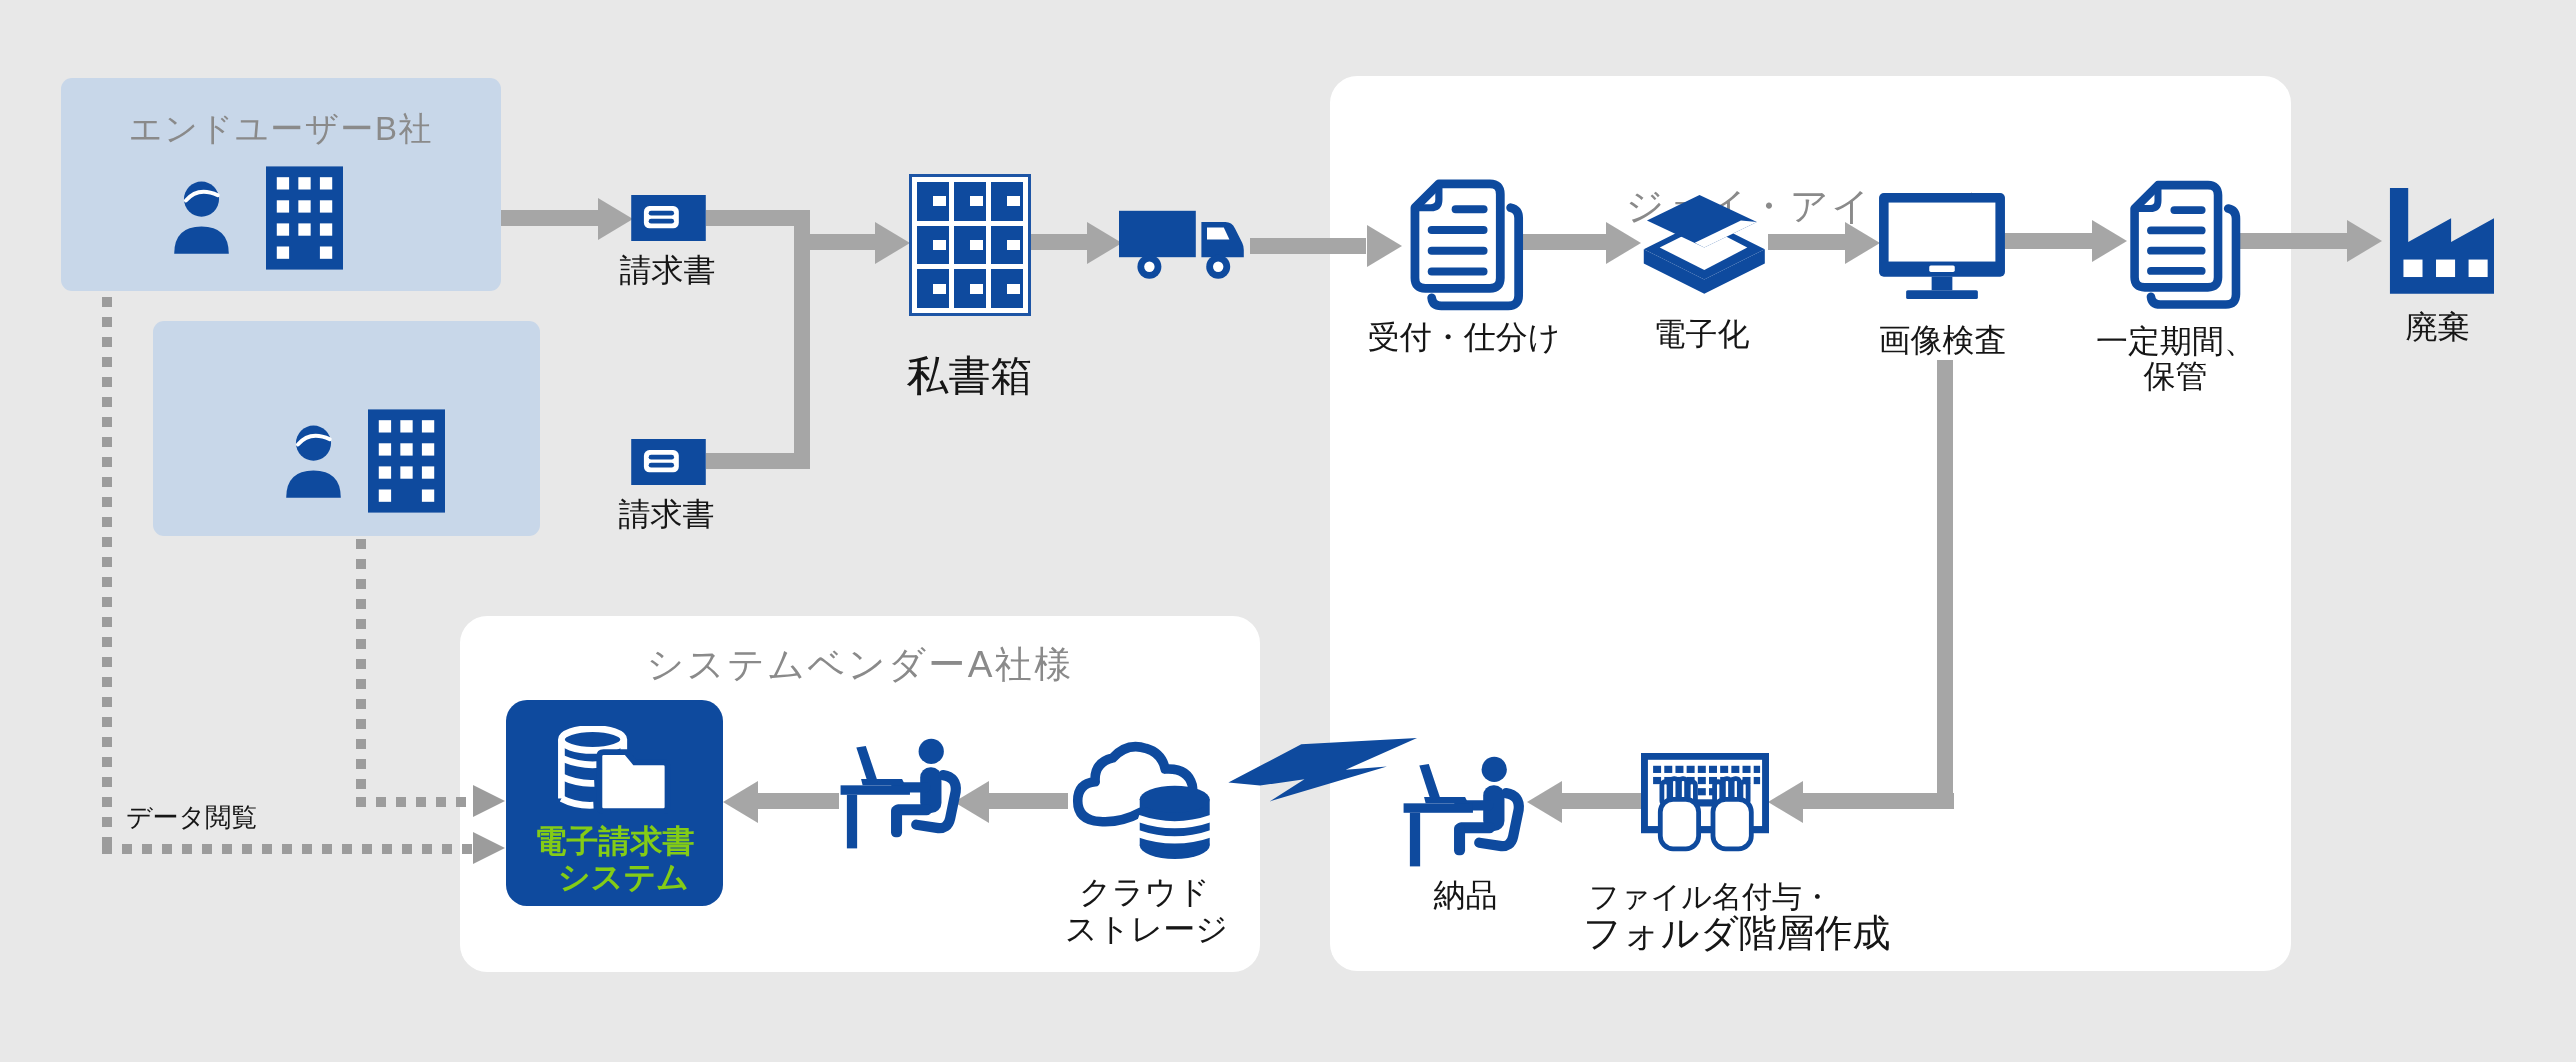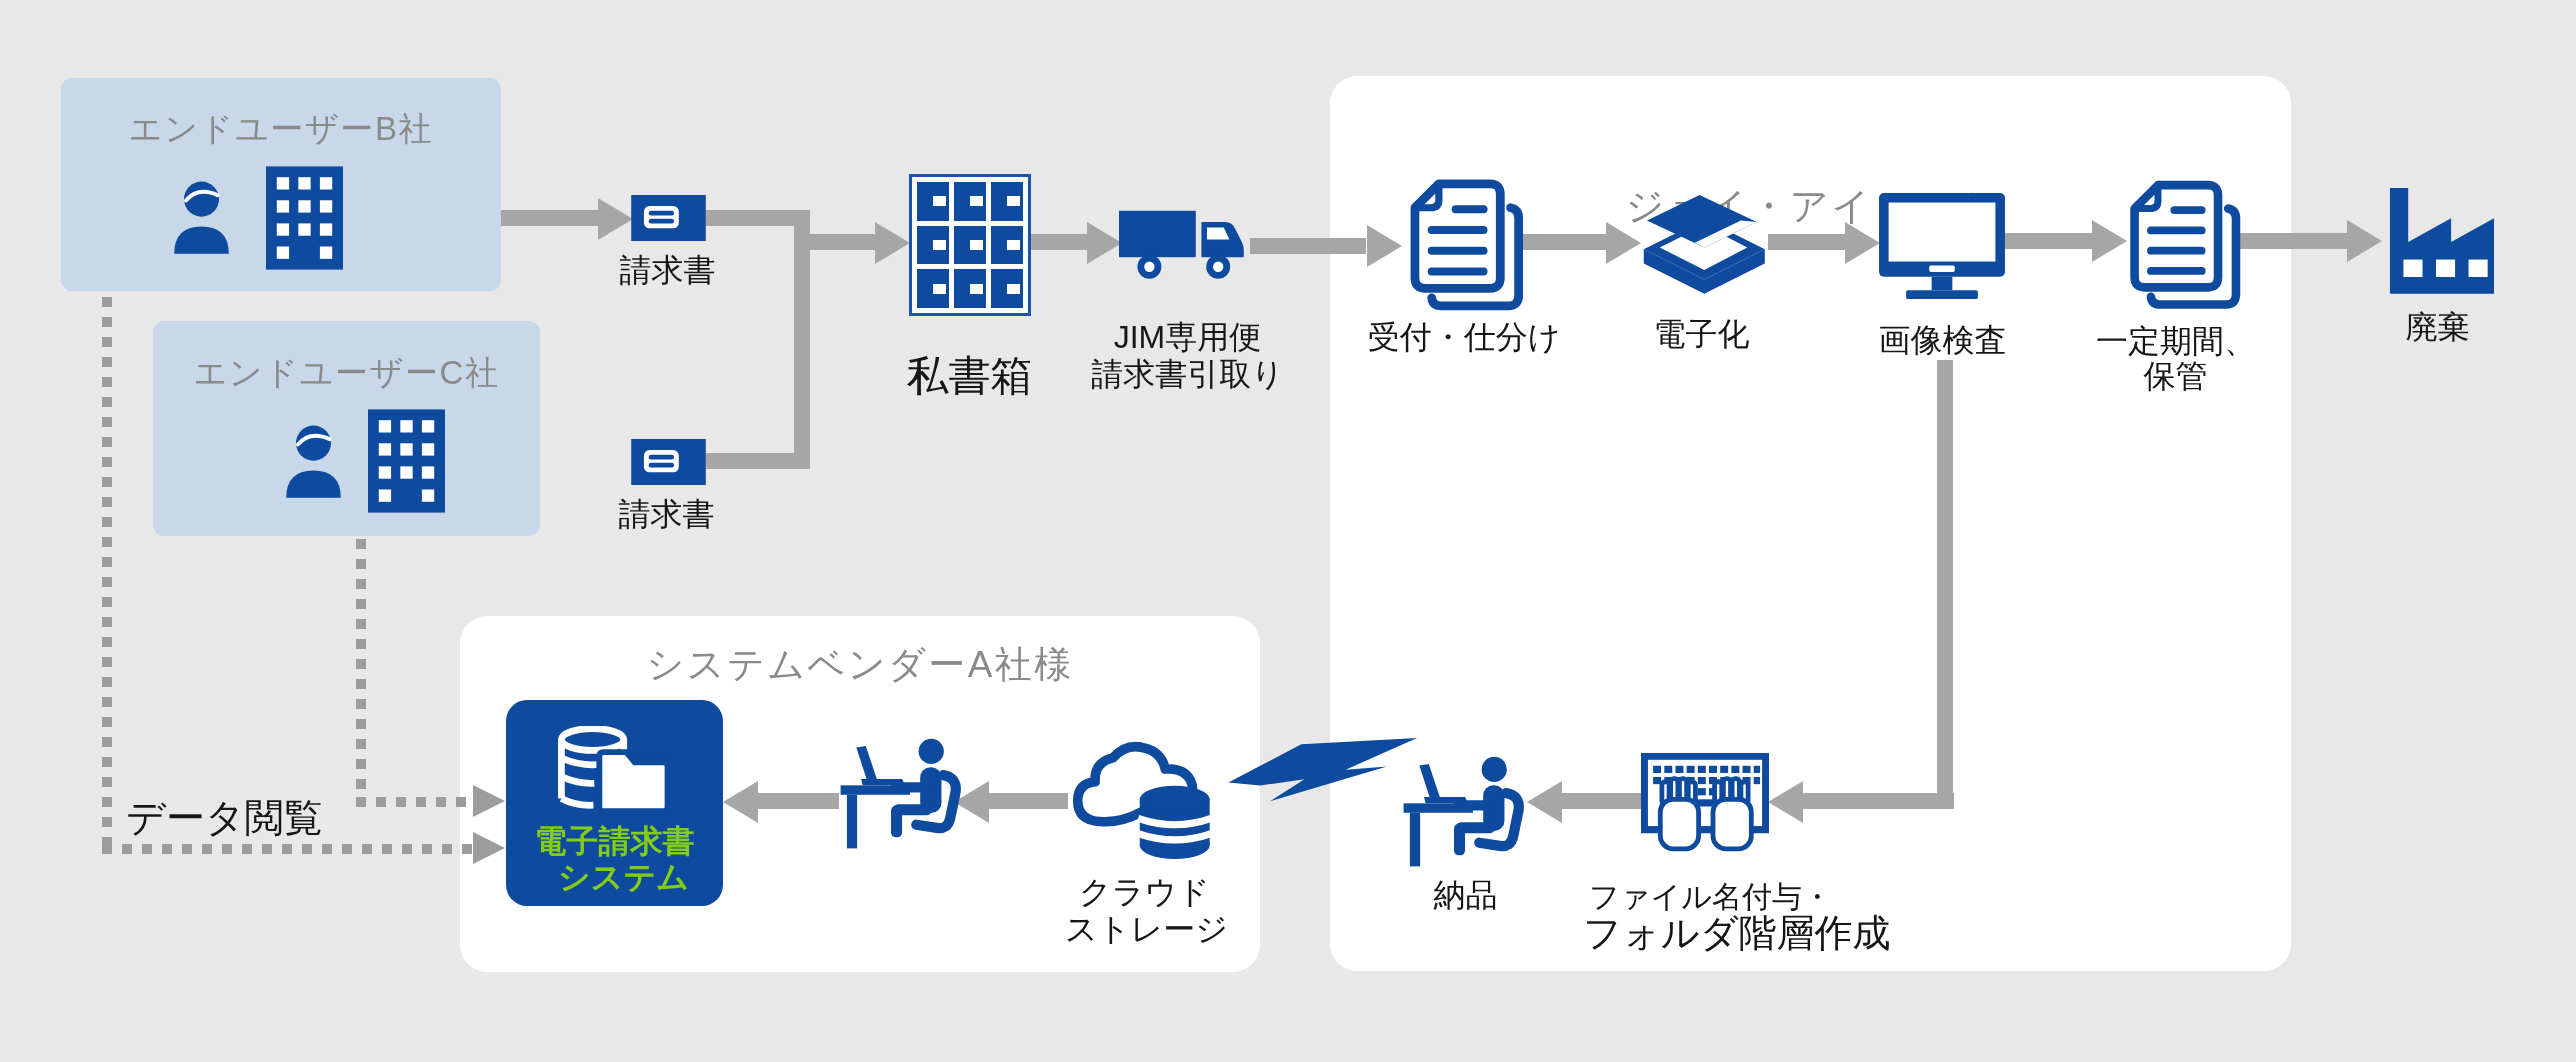--- a/index.html
+++ b/index.html
@@ -86,21 +86,21 @@
   <div class="ah-l" style="left:723px;top:781px;"></div>
 
   <div class="dv" style="left:102px;top:297px;height:556px;"></div>
   <div class="dh" style="left:102px;top:844px;width:371px;"></div>
   <div class="dah-r" style="left:473px;top:832px;"></div>
 
   <div class="dv" style="left:356px;top:539px;height:268px;"></div>
   <div class="dh" style="left:356px;top:797px;width:116px;"></div>
   <div class="dah-r" style="left:473px;top:785px;"></div>
 
-  <div class="lbl" style="left:126px;top:799px;font-size:39px;text-align:left;">データ閲覧</div>
+  <div class="lbl" style="left:126px;top:799px;font-size:26px;text-align:left;">データ閲覧</div>
 
   <div class="bluebox" style="left:61px;top:78px;width:440px;height:213px;">
     <div class="boxtitle" style="top:29px;">エンドユーザーB社</div>
     <svg class="abs" style="left:108px;top:99px;" width="65" height="78" viewBox="0 0 100 120">
       <circle cx="50" cy="34" r="27" fill="#0e4a9e"></circle>
       <path d="M 26 36 Q 45 14 75 28" stroke="#ffffff" stroke-width="6" fill="none" stroke-linecap="round"></path>
       <path d="M 8 118 Q 8 76 50 76 Q 92 76 92 118 Z" fill="#0e4a9e"></path>
     </svg>
     <svg class="abs" style="left:205px;top:88px;" width="77" height="104" viewBox="0 0 100 134">
       <rect width="100" height="134" fill="#0e4a9e"></rect>
@@ -114,21 +114,20 @@
         <rect x="14" y="74" width="16" height="16"></rect>
           <rect x="42" y="74" width="16" height="16"></rect>
           <rect x="70" y="74" width="16" height="16"></rect>
         <rect x="14" y="104" width="16" height="16"></rect>
           <rect x="70" y="104" width="16" height="16"></rect>
       </g>
     </svg>
   </div>
 
   <div class="bluebox" style="left:153px;top:321px;width:387px;height:215px;">
-    <div class="boxtitle" style="top:30px;">エンドユーザーC社</div>
     <svg class="abs" style="left:128px;top:100px;" width="65" height="78" viewBox="0 0 100 120">
       <circle cx="50" cy="34" r="27" fill="#0e4a9e"></circle>
       <path d="M 26 36 Q 45 14 75 28" stroke="#ffffff" stroke-width="6" fill="none" stroke-linecap="round"></path>
       <path d="M 8 118 Q 8 76 50 76 Q 92 76 92 118 Z" fill="#0e4a9e"></path>
     </svg>
     <svg class="abs" style="left:215px;top:88px;" width="77" height="104" viewBox="0 0 100 134">
       <rect width="100" height="134" fill="#0e4a9e"></rect>
       <g fill="#ffffff">
         <rect x="14" y="14" width="16" height="16"></rect>
           <rect x="42" y="14" width="16" height="16"></rect>
@@ -194,24 +193,20 @@
 
   <svg class="abs" style="left:1119px;top:206px;" width="132" height="76" viewBox="0 0 165 95">
     <rect x="0" y="6" width="96" height="58" fill="#0e4a9e"></rect>
     <path d="M 103 20 H 133 Q 141 20 145 28 L 154 46 Q 156 50 156 55 V 64 H 103 Z" fill="#0e4a9e"></path>
     <path d="M 110 27 H 131 L 138 42 H 110 Z" fill="#ffffff"></path>
     <circle cx="38" cy="76" r="15" fill="#0e4a9e"></circle>
       <circle cx="38" cy="76" r="6.5" fill="#ffffff"></circle>
     <circle cx="124" cy="76" r="15" fill="#0e4a9e"></circle>
       <circle cx="124" cy="76" r="6.5" fill="#ffffff"></circle>
   </svg>
-  <div class="abs" style="left:1060px;top:319px;width:255px;">
-    <div class="lbl" style="position:static;">JIM専用便</div>
-    <div class="lbl" style="position:static;">請求書引取り</div>
-  </div>
 
   <svg class="abs" style="left:1406px;top:179px;" width="120" height="134" viewBox="0 0 150 168">
     <path d="M 131 36 Q 141 38 141 49 V 146 Q 141 159 128 159 H 44 Q 33 159 32 149" stroke="#0e4a9e" stroke-width="11" fill="none" stroke-linecap="round"></path>
     <path d="M 41 6 H 105 Q 118 6 118 19 V 124 Q 118 137 105 137 H 24 Q 11 137 11 124 V 36 Z" fill="#ffffff" stroke="#0e4a9e" stroke-width="11" stroke-linejoin="round"></path>
     <path d="M 41 8 V 26 Q 41 36 31 36 H 13" stroke="#0e4a9e" stroke-width="9" fill="none"></path>
     <g stroke="#0e4a9e" stroke-width="10" stroke-linecap="round">
       <line x1="62" y1="38" x2="97" y2="38"></line>
       <line x1="32" y1="64" x2="97" y2="64"></line>
       <line x1="32" y1="90" x2="97" y2="90"></line>
       <line x1="32" y1="116" x2="97" y2="116"></line>

